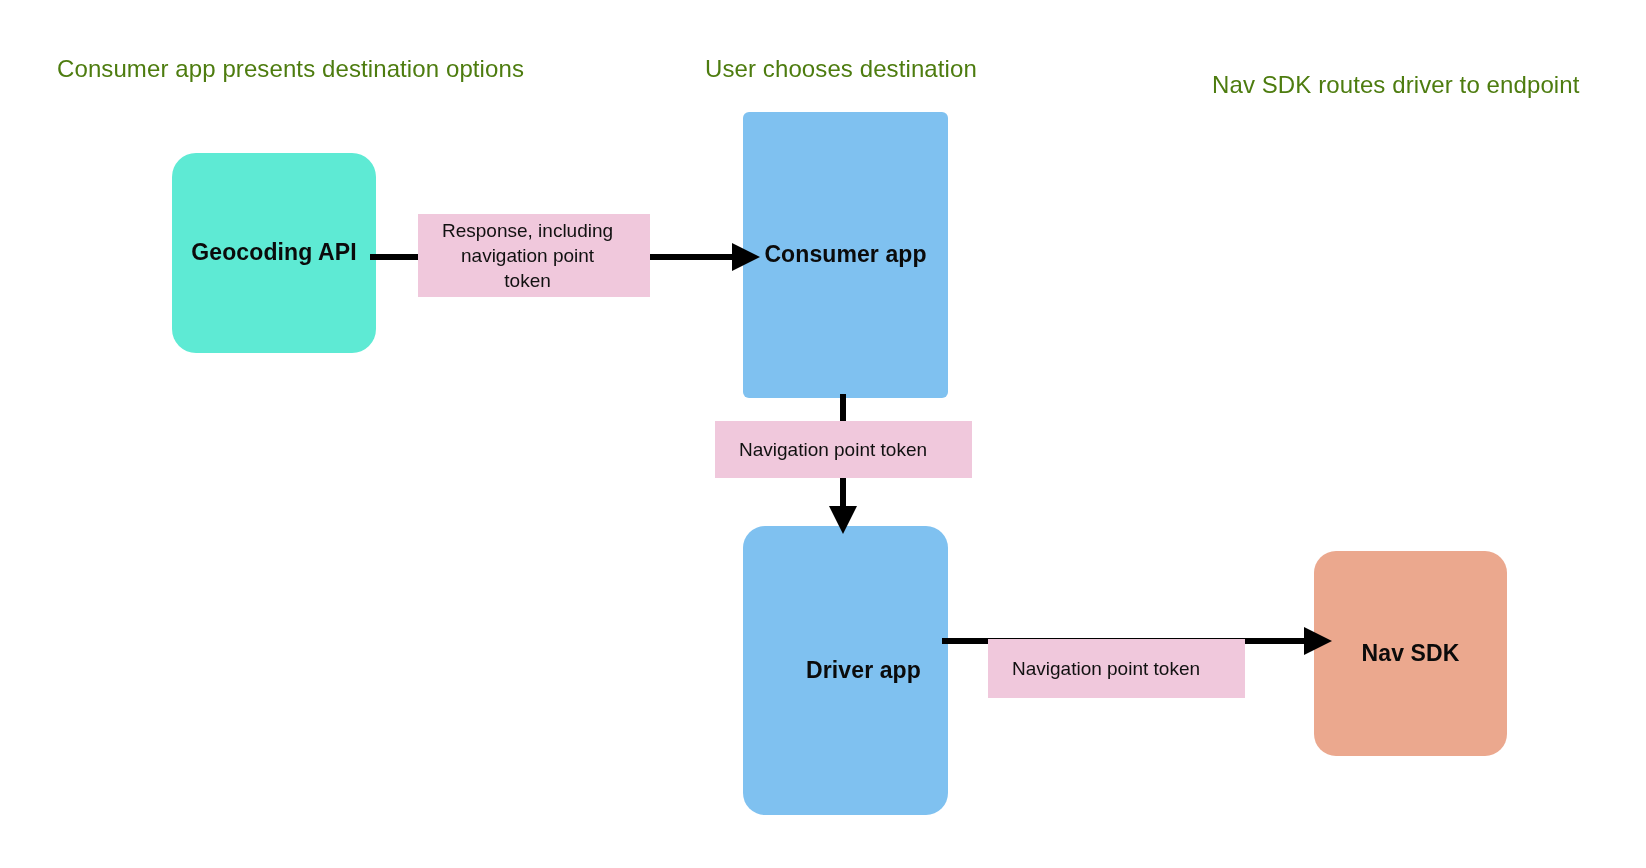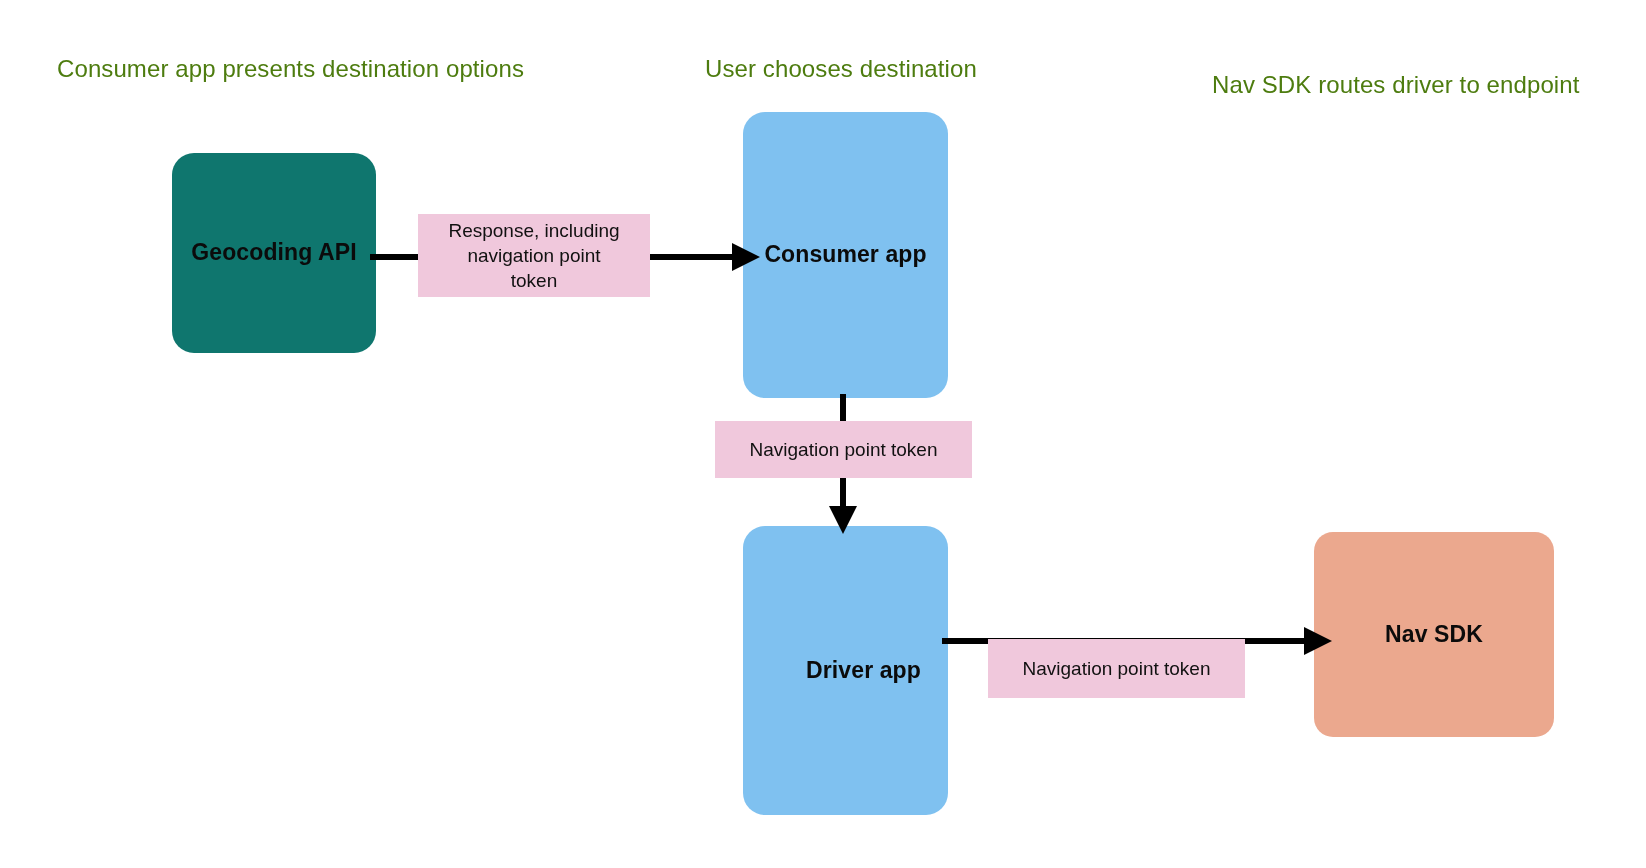--- a/index.html
+++ b/index.html
@@ -59,43 +59,43 @@
   }
   #node-consumer-app {
     left: 743px; top: 112px;
     width: 205px; height: 286px;
   }
   #node-driver-app {
     left: 743px; top: 526px;
     width: 205px; height: 289px; padding-left: 36px;
   }
   #node-nav-sdk {
-    left: 1314px; top: 532px;
-    width: 240px; height: 205px; border-radius: 19px;
+    left: 1314px; top: 551px;
+    width: 193px; height: 205px;
   }
 
   
   .connector {
     position: absolute;
     pointer-events: none;
   }
   #connector-geo-to-consumer { left: 370px; top: 240px; width: 390px; height: 34px; }
   #connector-consumer-to-driver { left: 826px; top: 394px; width: 34px; height: 140px; }
   #connector-driver-to-navsdk { left: 942px; top: 624px; width: 390px; height: 34px; }
 
   
   .edge-label {
     position: absolute;
     background: #F0C8DC;
     display: flex;
     align-items: center;
-    justify-content: center;
+    justify-content: flex-start;
     box-sizing: border-box;
     text-align: center;
-    padding: 0 10px;
+    padding: 0 24px;
   }
   .edge-label-text {
     font-size: 19px;
     font-weight: 400;
     color: #111111;
     line-height: 1.33;
     white-space: pre-line;
   }
   #edge-label-response {
     left: 418px; top: 214px;
@@ -114,25 +114,25 @@
 <body>
 
 <div id="diagram-root">
 
   <div class="col-header" id="header-consumer">Consumer app presents destination options</div>
 
   <div class="col-header" id="header-user">User chooses destination</div>
 
   <div class="col-header" id="header-navsdk">Nav SDK routes driver to endpoint</div>
 
-  <div class="node" id="node-geocoding-api" style="background:#0f766e;">
+  <div class="node" id="node-geocoding-api" style="background:#5eead4;border-radius:24px;">
     <span class="node-label">Geocoding API</span>
   </div>
 
-  <div class="node" id="node-consumer-app" style="background:#7FC1F0;">
+  <div class="node" id="node-consumer-app" style="background:#7FC1F0;border-radius:6px;">
     <span class="node-label">Consumer app</span>
   </div>
 
   <div class="node" id="node-driver-app" style="background:#7FC1F0;">
     <span class="node-label">Driver app</span>
   </div>
 
   <div class="node" id="node-nav-sdk" style="background:#EBA88E;">
     <span class="node-label">Nav SDK</span>
   </div>

